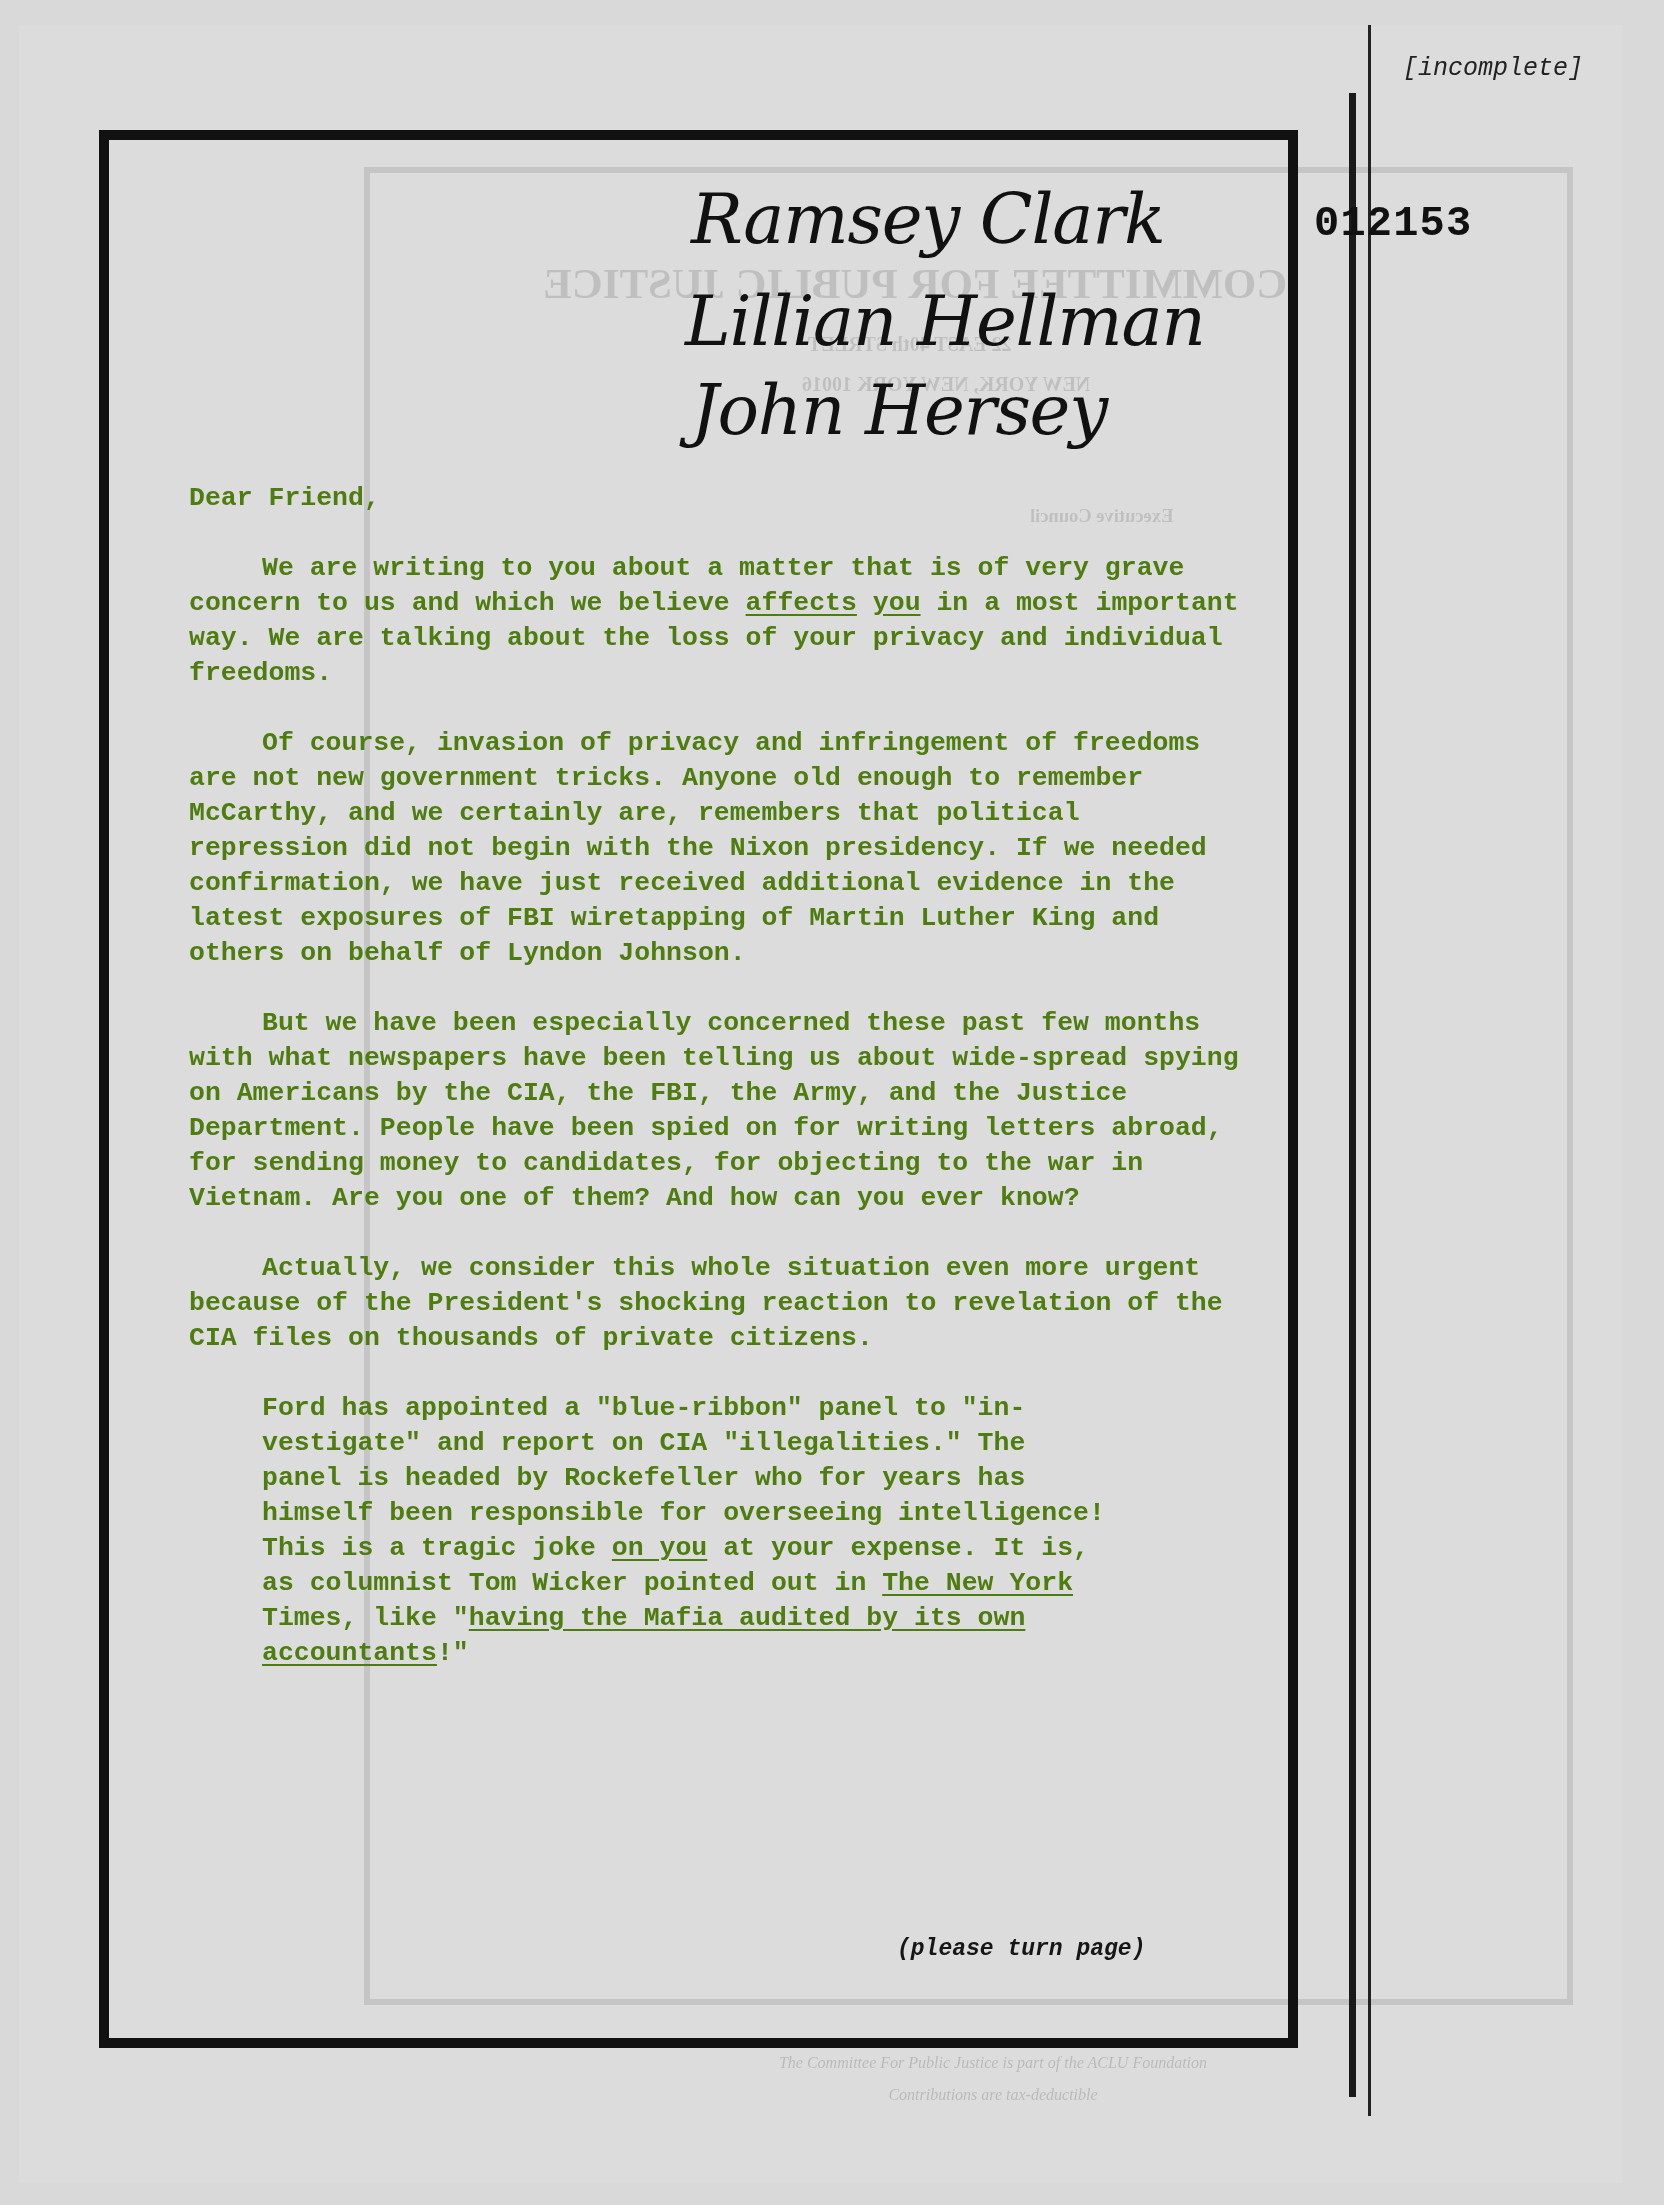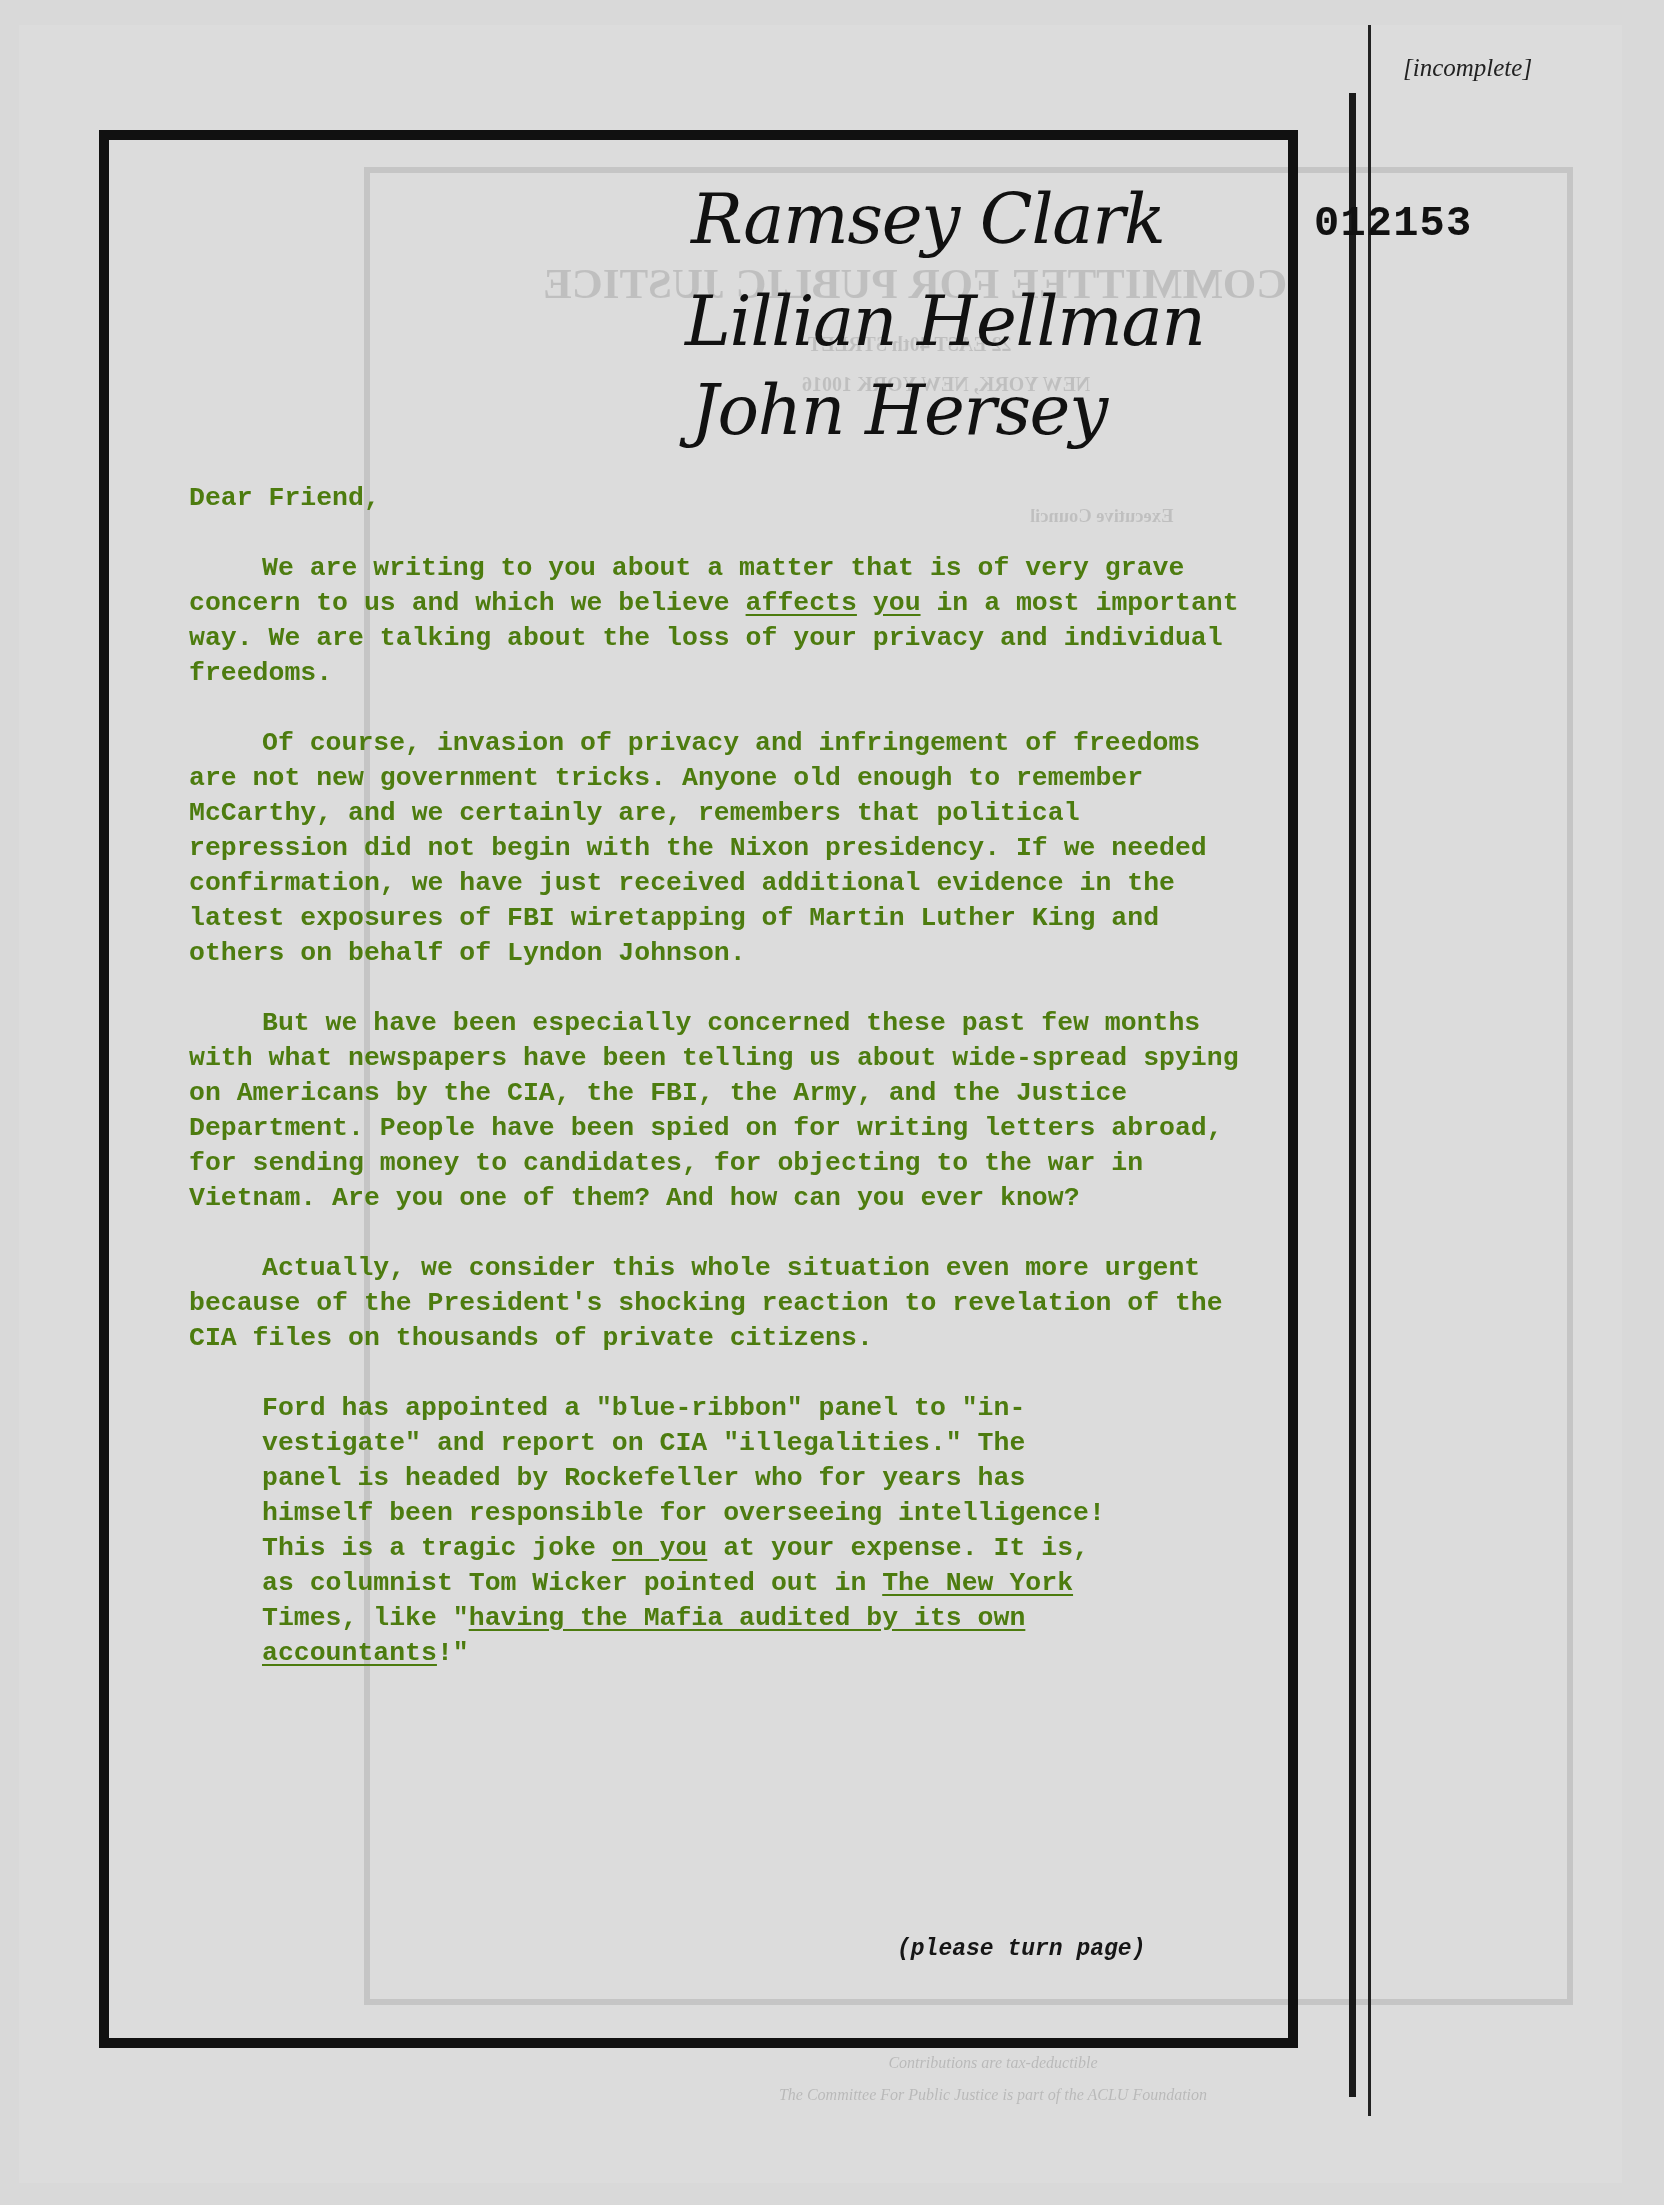--- a/index.html
+++ b/index.html
@@ -20,21 +20,21 @@
     position:absolute; color:rgba(0,0,0,0.13); font-family:"Liberation Serif", serif;
     font-weight:bold; white-space:pre; transform:scaleX(-1); transform-origin:center;
   }
   .frame {
     position:absolute; left:99px; top:130px; width:1199px; height:1918px;
     border:10px solid #111; box-sizing:border-box;
   }
   .vline-thick { position:absolute; left:1349px; top:93px; width:7.4px; height:2004px; background:#1a1a1a; }
   .vline-thin  { position:absolute; left:1368px; top:25px; width:3.1px; height:2091px; background:#222; }
   .annot {
-    position:absolute; left:1403px; top:54px; font-family:Liberation Serif, serif;
+    position:absolute; left:1403px; top:54px; font-family:Liberation Mono, monospace;
     font-style:italic; font-size:25px; color:#222;
   }
   .docnum {
     position:absolute; left:1314px; top:200px; font-family:Liberation Mono, monospace;
     font-weight:bold; font-size:42px; color:#111; letter-spacing:1.2px;
   }
   .sig {
     position:absolute; font-family:"DejaVu Serif", serif; font-style:italic;
     color:#111; font-size:69px; letter-spacing:-1.2px;
   }
@@ -81,16 +81,16 @@
   <p class="indent"><span>We are writing to you about a matter that is of very grave concern to us and which we believe </span><span class="u">affects</span> <span class="u">you</span><span> in a most important way.  We are talking about the loss of your privacy and individual freedoms.</span></p>
   <p class="indent">Of course, invasion of privacy and infringement of freedoms are not new government tricks.  Anyone old enough to remember McCarthy, and we certainly are, remembers that political repression did not begin with the Nixon presidency. If we needed confirmation, we have just received additional evidence in the latest exposures of FBI wiretapping of Martin Luther King and others on behalf of Lyndon Johnson.</p>
   <p class="indent">But we have been especially concerned these past few months with what newspapers have been telling us about wide-spread spying on Americans by the CIA, the FBI, the Army, and the Justice Department.  People have been spied on for writing letters abroad, for sending money to candidates, for objecting to the war in Vietnam.  Are you one of them?  And how can you ever know?</p>
   <p class="indent">Actually, we consider this whole situation even more urgent because of the President's shocking reaction to revelation of the CIA files on thousands of private citizens.</p>
   <p class="inset"><span>Ford has appointed a "blue-ribbon" panel to "in-vestigate" and report on CIA "illegalities."  The panel is headed by Rockefeller who for years has himself been responsible for overseeing intelligence! This is a tragic joke </span><span class="u">on you</span><span> at your expense.  It is, as columnist Tom Wicker pointed out in </span><span class="u">The New York</span><span> Times, like "</span><span class="u">having the Mafia audited by its own accountants</span><span>!"</span></p>
 </div>
 
 <div class="ptp">(please turn page)</div>
 
 <div class="footer-ghost">
+  <div>The Committee For Public Justice is part of the ACLU Foundation</div>
   <div>Contributions are tax-deductible</div>
-  <div>The Committee For Public Justice is part of the ACLU Foundation</div>
 </div>
 
 
 </body></html>

